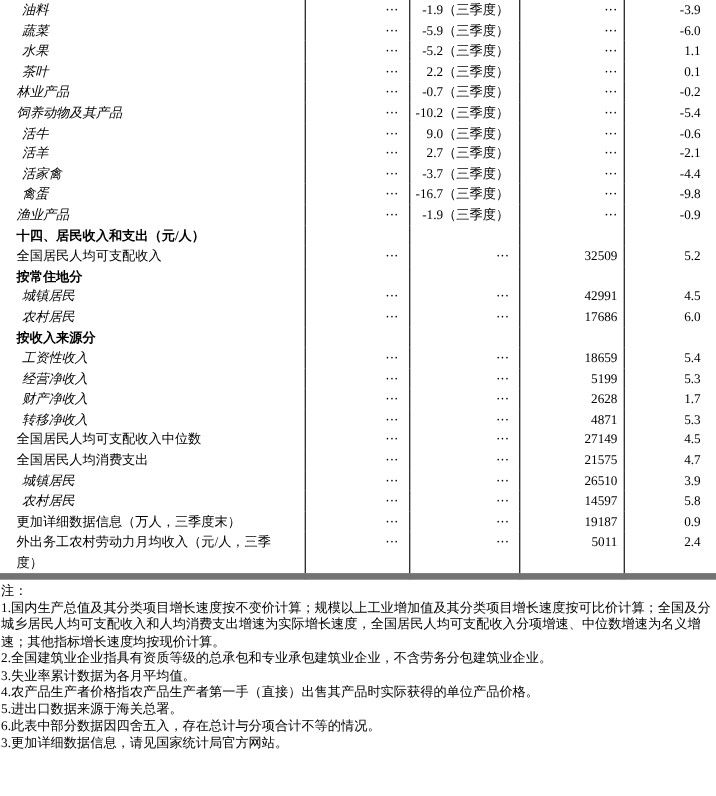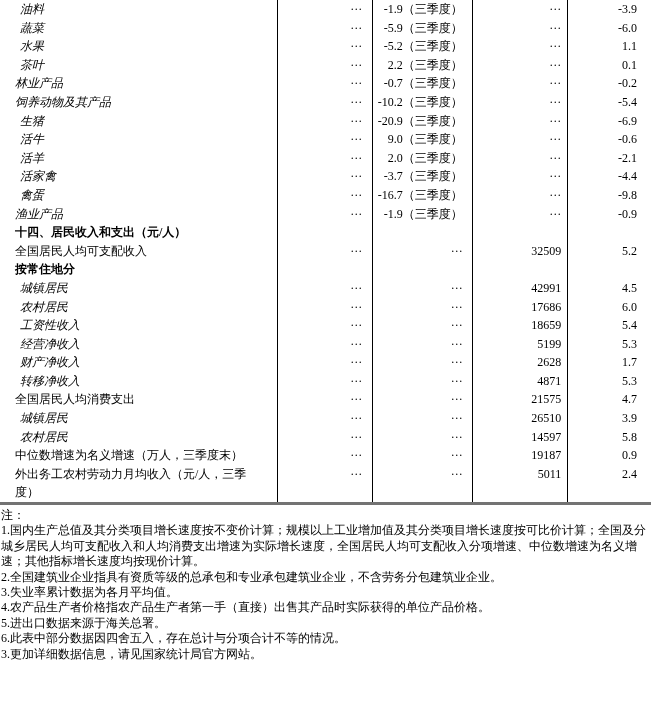--- a/index.html
+++ b/index.html
@@ -14,21 +14,21 @@
     height: 724px;
     overflow: hidden;
     background: #ffffff;
   }
   
   .stat-table {
     display: table;
     width: 651px;
     table-layout: fixed;
     border-collapse: collapse;
-    border-bottom: 3px solid #737373;
+    border-bottom: 6px solid #737373;
     font-family: Liberation Serif, serif;
   }
   .row { display: table-row; }
   .cell {
     display: table-cell;
     vertical-align: top;
     font-size: 12px;
     line-height: 18.6px;
     white-space: normal;
     overflow: hidden;
@@ -92,37 +92,30 @@
     <div class="cell c5">-0.2</div>
   </div>
       <div class="row style-kai indent-0">
     <div class="cell c1">饲养动物及其产品</div>
     <div class="cell c2">···</div>
     <div class="cell c3">-10.2（三季度）</div>
     <div class="cell c4">···</div>
     <div class="cell c5">-5.4</div>
   </div>
       <div class="row style-kai indent-1">
-    <div class="cell c1">生猪</div>
-    <div class="cell c2">···</div>
-    <div class="cell c3">-20.9（三季度）</div>
-    <div class="cell c4">···</div>
-    <div class="cell c5">-6.9</div>
-  </div>
-      <div class="row style-kai indent-1">
     <div class="cell c1">活牛</div>
     <div class="cell c2">···</div>
     <div class="cell c3">9.0（三季度）</div>
     <div class="cell c4">···</div>
     <div class="cell c5">-0.6</div>
   </div>
       <div class="row style-kai indent-1">
     <div class="cell c1">活羊</div>
     <div class="cell c2">···</div>
-    <div class="cell c3">2.0（三季度）</div>
+    <div class="cell c3">2.7（三季度）</div>
     <div class="cell c4">···</div>
     <div class="cell c5">-2.1</div>
   </div>
       <div class="row style-kai indent-1">
     <div class="cell c1">活家禽</div>
     <div class="cell c2">···</div>
     <div class="cell c3">-3.7（三季度）</div>
     <div class="cell c4">···</div>
     <div class="cell c5">-4.4</div>
   </div>
@@ -168,20 +161,27 @@
     <div class="cell c4">42991</div>
     <div class="cell c5">4.5</div>
   </div>
       <div class="row style-kai indent-1">
     <div class="cell c1">农村居民</div>
     <div class="cell c2">···</div>
     <div class="cell c3">···</div>
     <div class="cell c4">17686</div>
     <div class="cell c5">6.0</div>
   </div>
+      <div class="row style-bold indent-0">
+    <div class="cell c1">按收入来源分</div>
+    <div class="cell c2"></div>
+    <div class="cell c3"></div>
+    <div class="cell c4"></div>
+    <div class="cell c5"></div>
+  </div>
       <div class="row style-kai indent-1">
     <div class="cell c1">工资性收入</div>
     <div class="cell c2">···</div>
     <div class="cell c3">···</div>
     <div class="cell c4">18659</div>
     <div class="cell c5">5.4</div>
   </div>
       <div class="row style-kai indent-1">
     <div class="cell c1">经营净收入</div>
     <div class="cell c2">···</div>
@@ -197,20 +197,27 @@
     <div class="cell c5">1.7</div>
   </div>
       <div class="row style-kai indent-1">
     <div class="cell c1">转移净收入</div>
     <div class="cell c2">···</div>
     <div class="cell c3">···</div>
     <div class="cell c4">4871</div>
     <div class="cell c5">5.3</div>
   </div>
       <div class="row style-normal indent-0">
+    <div class="cell c1">全国居民人均可支配收入中位数</div>
+    <div class="cell c2">···</div>
+    <div class="cell c3">···</div>
+    <div class="cell c4">27149</div>
+    <div class="cell c5">4.5</div>
+  </div>
+      <div class="row style-normal indent-0">
     <div class="cell c1">全国居民人均消费支出</div>
     <div class="cell c2">···</div>
     <div class="cell c3">···</div>
     <div class="cell c4">21575</div>
     <div class="cell c5">4.7</div>
   </div>
       <div class="row style-kai indent-1">
     <div class="cell c1">城镇居民</div>
     <div class="cell c2">···</div>
     <div class="cell c3">···</div>
@@ -218,21 +225,21 @@
     <div class="cell c5">3.9</div>
   </div>
       <div class="row style-kai indent-1">
     <div class="cell c1">农村居民</div>
     <div class="cell c2">···</div>
     <div class="cell c3">···</div>
     <div class="cell c4">14597</div>
     <div class="cell c5">5.8</div>
   </div>
       <div class="row style-normal indent-0">
-    <div class="cell c1">中位数增速为名义增速（万人，三季度末）</div>
+    <div class="cell c1">更加详细数据信息（万人，三季度末）</div>
     <div class="cell c2">···</div>
     <div class="cell c3">···</div>
     <div class="cell c4">19187</div>
     <div class="cell c5">0.9</div>
   </div>
       <div class="row style-normal indent-0">
     <div class="cell c1">外出务工农村劳动力月均收入（元/人，三季度）</div>
     <div class="cell c2">···</div>
     <div class="cell c3">···</div>
     <div class="cell c4">5011</div>

